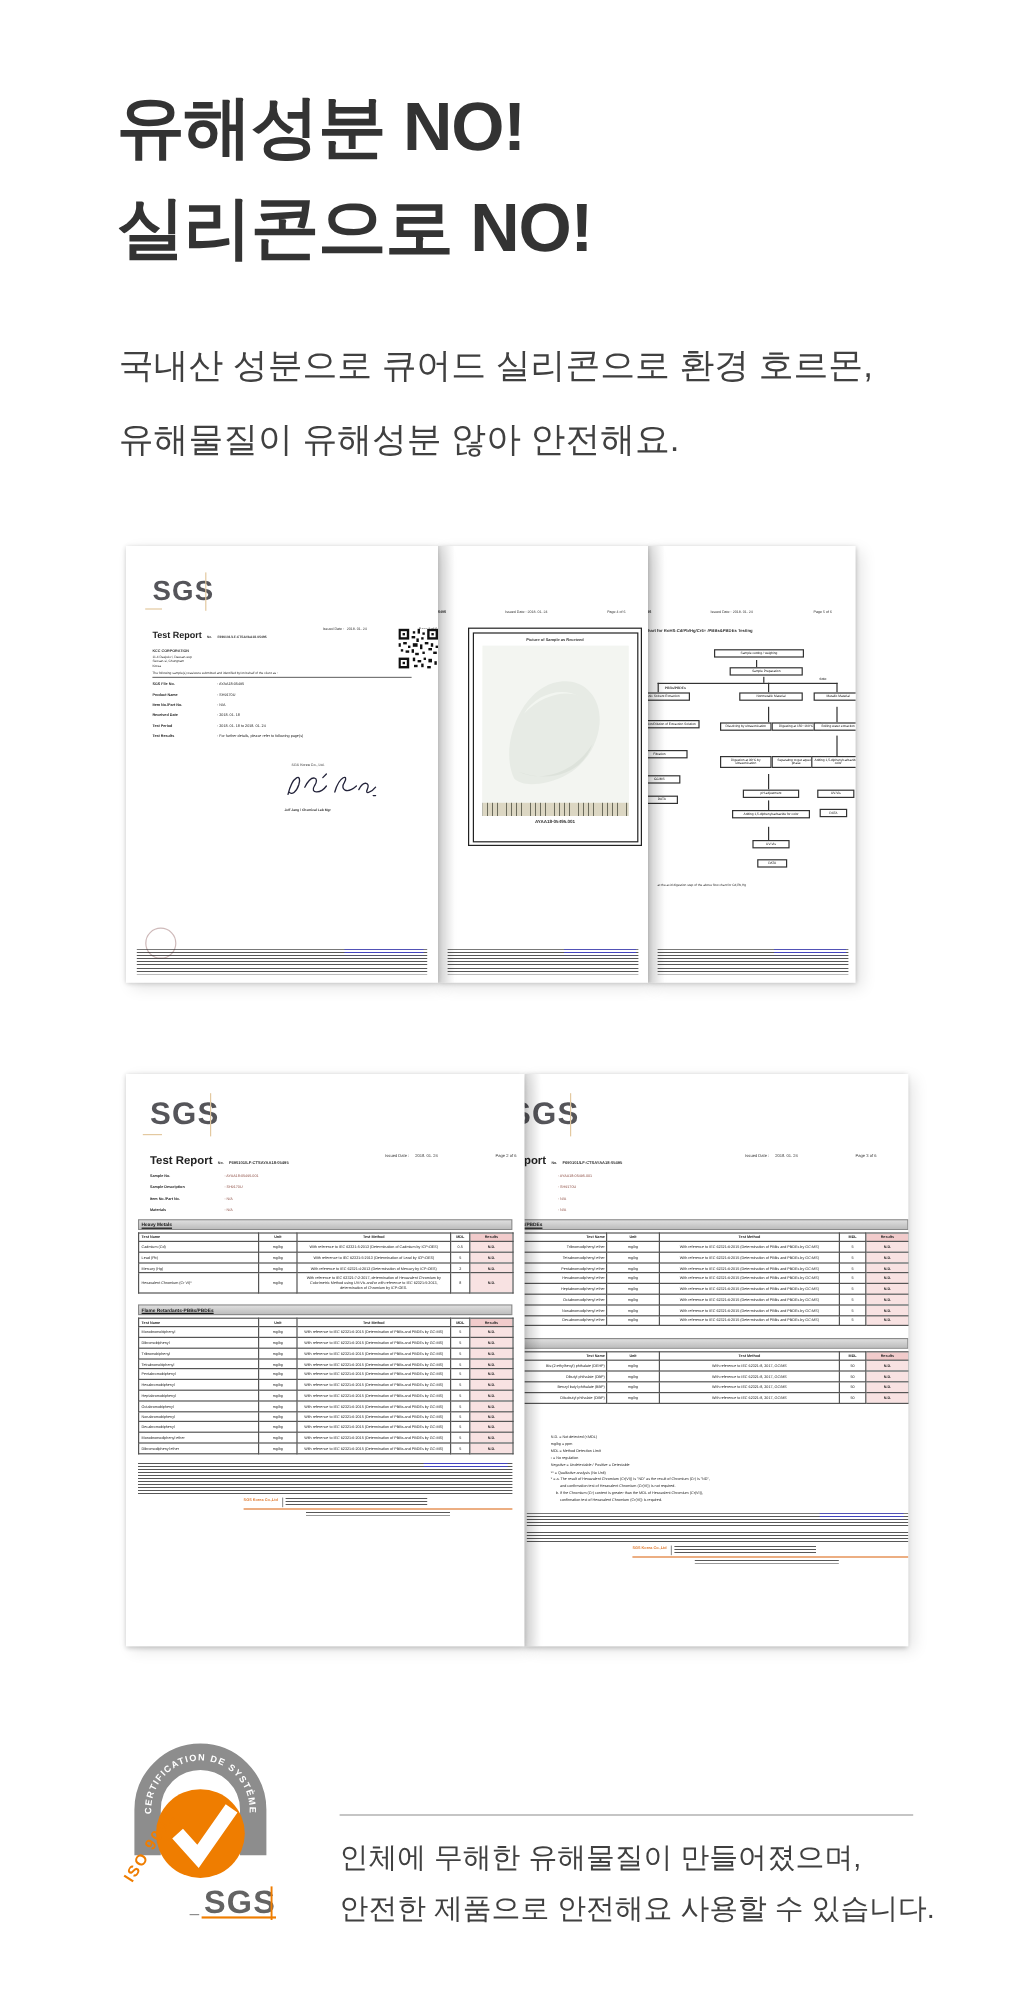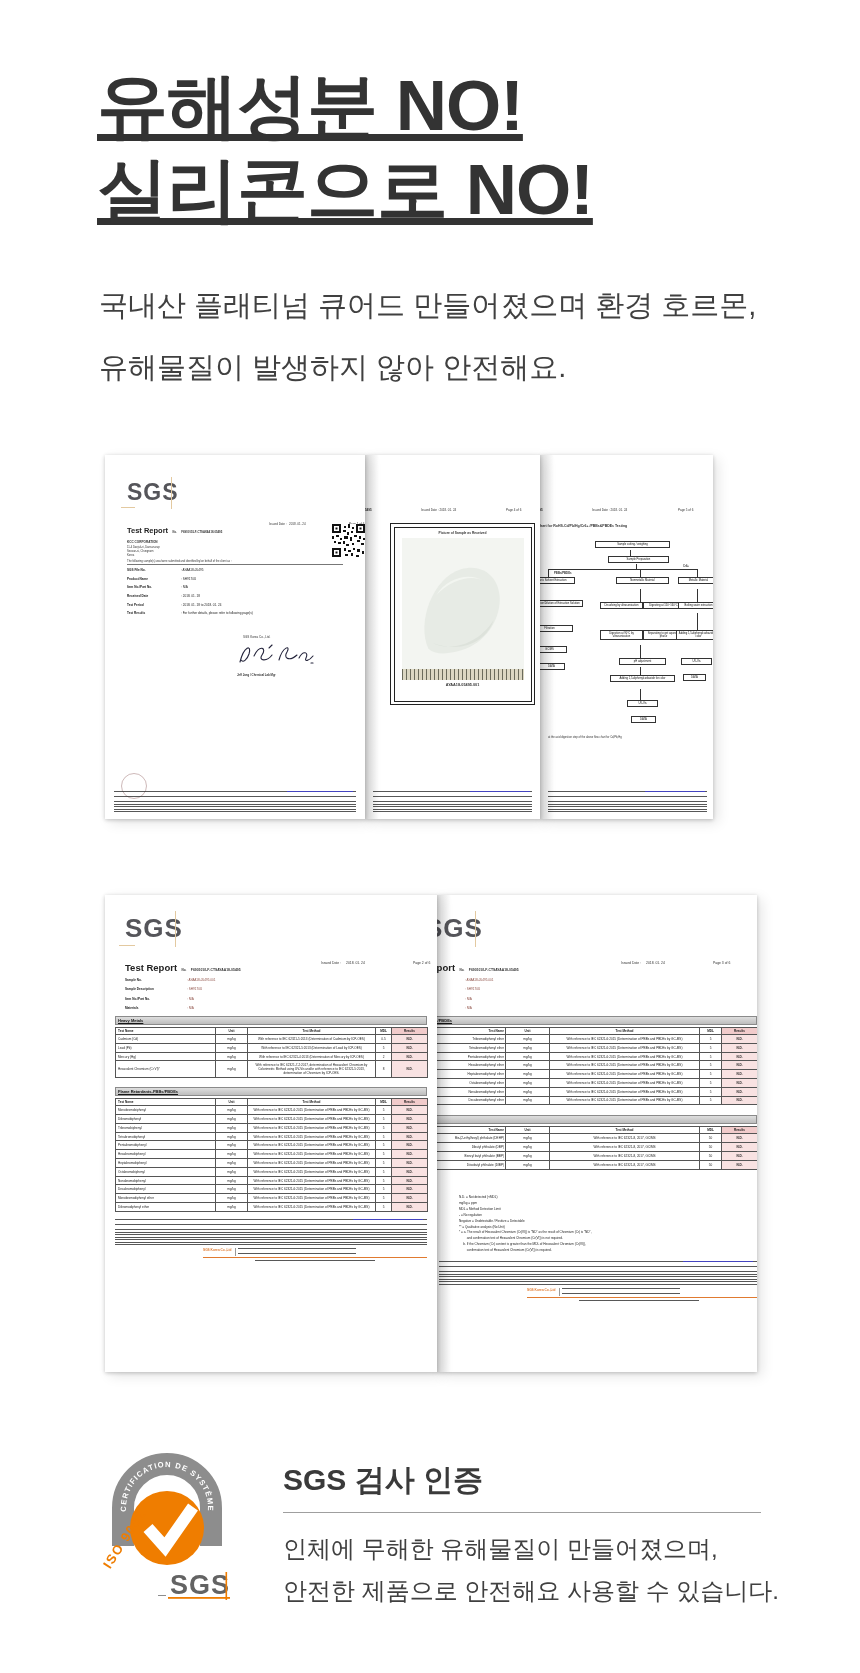--- a/index.html
+++ b/index.html
@@ -1,21 +1,21 @@
 <!DOCTYPE html>
 <html><head>
 <meta charset="utf-8">
 <style>
   html,body{margin:0;padding:0;background:#fff;}
   .canvas{position:relative;width:860px;height:1673px;background:#ffffff;overflow:hidden;
           font-family:"Liberation Sans",sans-serif;color:#333;}
 
   
-  .main-title{position:absolute;left:97px;top:64px;font-size:71px;line-height:84px;
-              font-weight:800;color:#333;letter-spacing:-1px;text-decoration:underline;}
+  .main-title{position:absolute;left:97px;top:64px;font-size:57px;line-height:84px;
+              font-weight:800;color:#333;letter-spacing:-1px;}
   .sub-copy{position:absolute;left:99px;top:274px;font-size:29px;line-height:62px;color:#404040;}
 
   
   .doc{position:absolute;background:#fff;box-shadow:0 1px 4px rgba(0,0,0,.22),5px 4px 12px rgba(0,0,0,.10);}
   .tucked::before{content:'';position:absolute;left:0;top:0;bottom:0;width:14px;
                   background:linear-gradient(90deg,rgba(0,0,0,.13),rgba(0,0,0,0));pointer-events:none;z-index:5;}
   .sgs-logo{position:absolute;font-weight:bold;color:#55555a;letter-spacing:1px;}
   .tickh{position:absolute;background:#e3c9a0;height:1px;}
   .tickv{position:absolute;background:#e3c9a0;width:1px;}
   .rpt-titlerow{position:absolute;white-space:nowrap;}
@@ -71,22 +71,22 @@
 </head>
 <body>
 
 <div class="canvas">
 
   <div class="main-title">
     <div>유해성분 NO!</div>
     <div>실리콘으로 NO!</div>
   </div>
   <div class="sub-copy">
-    <div>국내산 플래티넘 큐어드 만들어졌으며 환경 호르몬,</div>
-    <div>유해물질이 발생하지 않아 안전해요.</div>
+    <div>국내산 성분으로 큐어드 실리콘으로 환경 호르몬,</div>
+    <div>유해물질이 유해성분 않아 안전해요.</div>
   </div>
 
   <div style="position:absolute;left:105px;top:455px;width:608px;height:364px;">
 
     <div class="doc" style="left:0;top:0;width:260px;height:364px;z-index:3;">
       <div class="sgs-logo" style="left:22px;top:24px;font-size:23px;">SGS</div>
       <div class="tickh" style="left:16px;top:52px;width:14px;"></div>
       <div class="tickv" style="left:66px;top:22px;height:32px;"></div>
 
       <div class="rpt-titlerow" style="left:22px;top:64px;right:6px;">
@@ -715,20 +715,19 @@
     </text>
     <circle cx="67" cy="82" r="37" fill="#ef7d00"></circle>
     <path d="M48,82 L65,101 L93,61" stroke="#ffffff" stroke-width="12" fill="none"></path>
     <text x="-6" y="106" transform="rotate(-57 18 100)" font-size="13" font-weight="bold" fill="#ef7d00" letter-spacing="1.5">ISO 9001</text>
     <text x="100" y="148" font-size="27" font-weight="bold" fill="#636363" text-anchor="middle" letter-spacing="1">SGS</text>
     <rect x="68" y="151" width="62" height="1.8" fill="#ef7d00"></rect>
     <rect x="125.5" y="126" width="1.6" height="28" fill="#ef7d00"></rect>
     <rect x="58" y="149" width="8" height="1" fill="#8d8d8d"></rect>
   </svg>
 
-  <div class="cert-title">SGS 검사 인증</div>
   <div class="cert-divider"></div>
   <div class="cert-copy">
     <div>인체에 무해한 유해물질이 만들어졌으며,</div>
     <div>안전한 제품으로 안전해요 사용할 수 있습니다.</div>
   </div>
 
 </div>
 
 </body></html>

